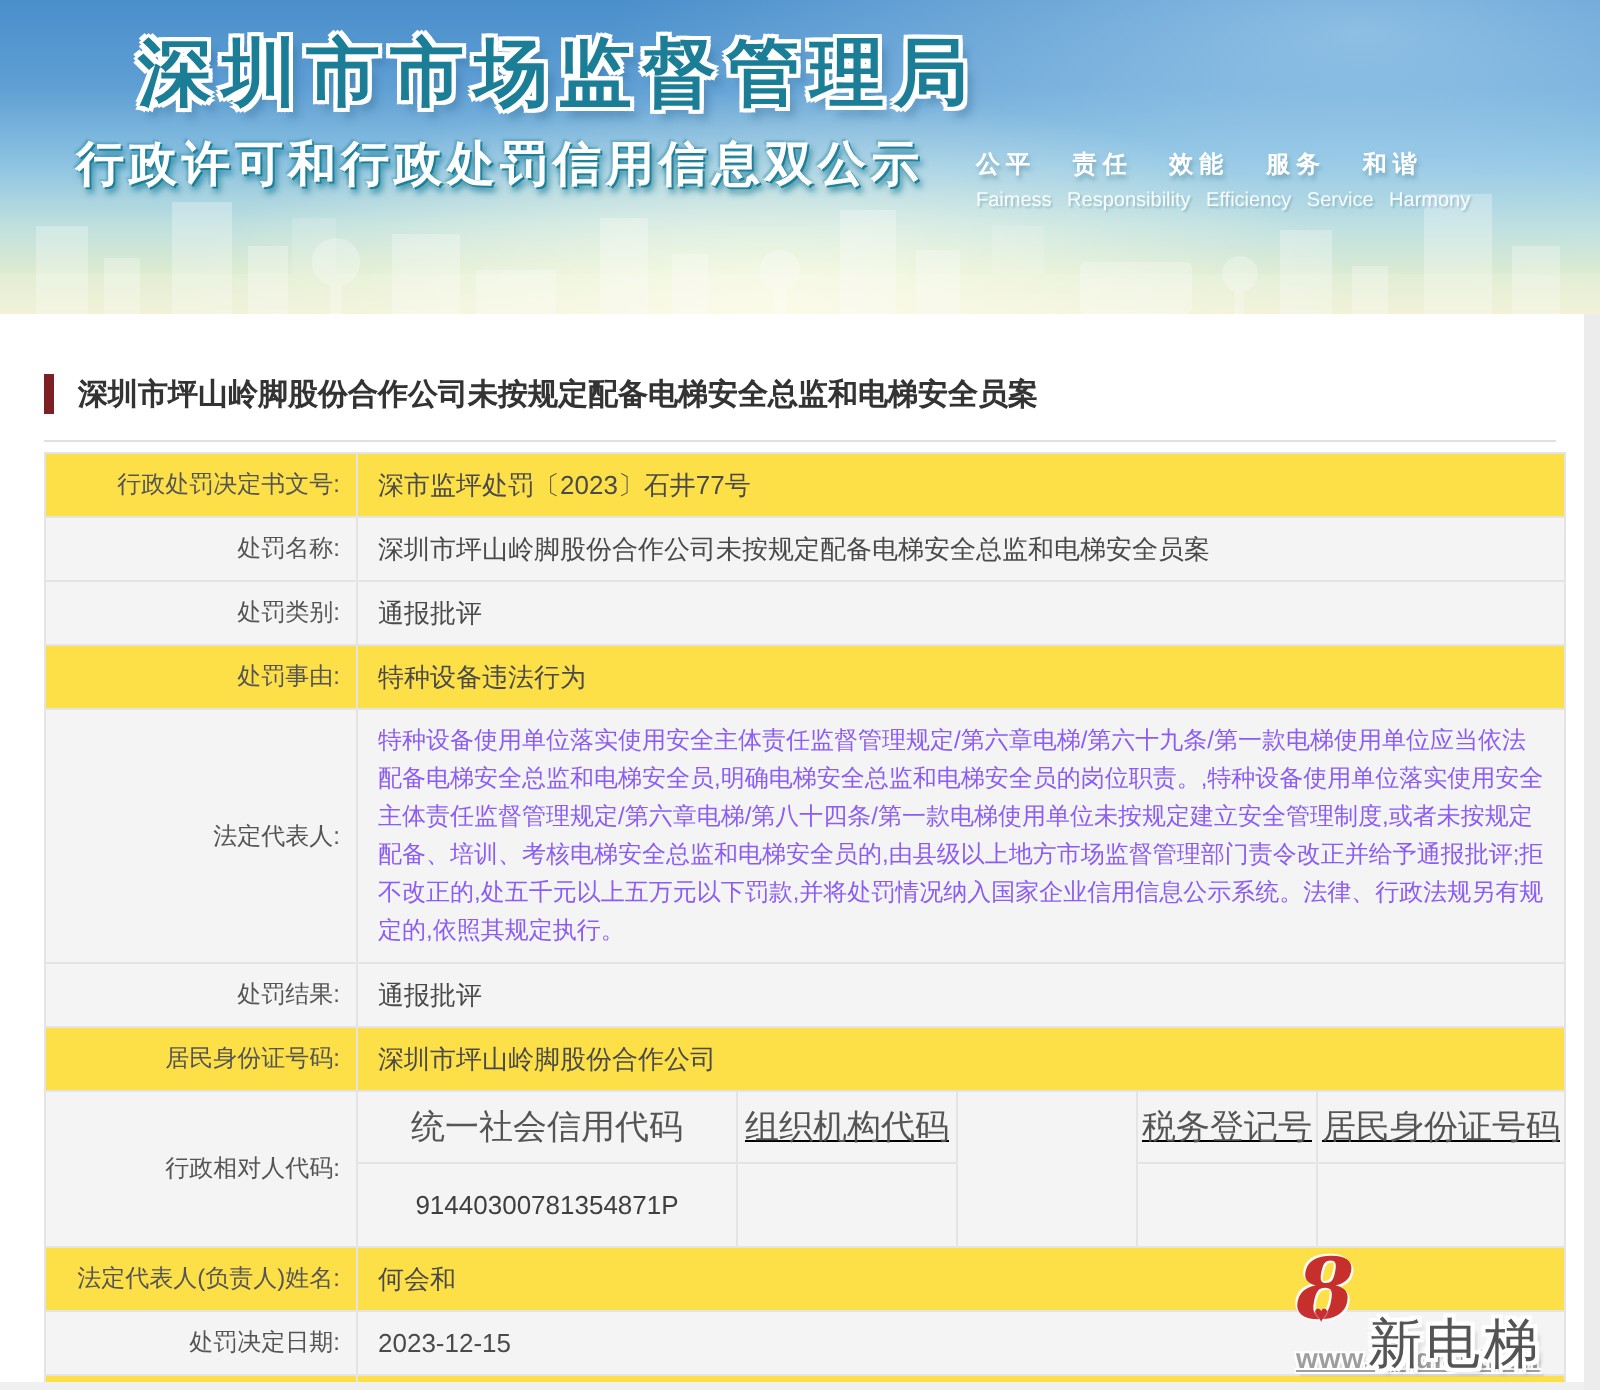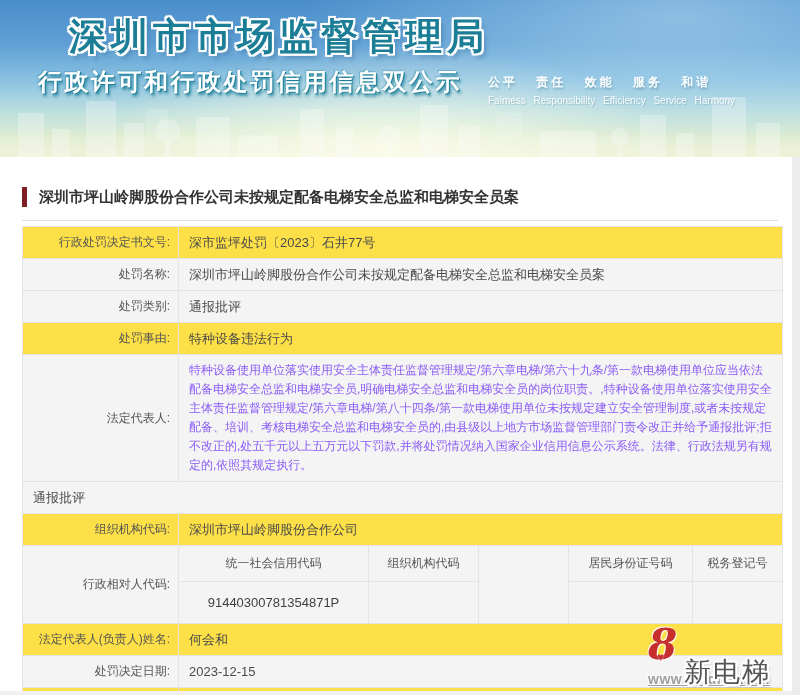--- a/index.html
+++ b/index.html
@@ -58,28 +58,28 @@
   .row-value{
     flex:1;display:flex;align-items:center;
     padding:0 10px;font-size:13px;color:#4a4a4a;
   }
   .row-value.multiline{
     display:block;padding:6px 10px;line-height:19px;font-size:12px;color:#8b5cf6;
   }
   
   .code-table{flex:1;display:flex;}
   .code-col{display:flex;flex-direction:column;box-sizing:border-box;}
-  .code-col + .code-col{border-left:1px solid #e4e4e4;}
+  .code-col + .code-col{border-left:1px solid #e4e4e4;text-decoration:underline;}
   .code-col.c0{width:189px;}
   .code-col.c1{width:110px;}
   .code-col.c2{width:90px;}
   .code-col.c3{width:90px;}
   .code-col.c4{flex:1;}
   .code-head{height:36px;box-sizing:border-box;border-bottom:1px solid #e4e4e4;
-    display:flex;align-items:center;justify-content:center;font-size:12px;color:#555;}
+    display:flex;align-items:center;justify-content:center;font-size:17px;color:#555;}
   .code-val{height:41px;display:flex;align-items:center;justify-content:center;
     font-size:13px;color:#3f3f3f;}
   
   .page-edge-right{position:absolute;right:0;top:157px;width:8px;height:538px;background:#ececec;}
   .page-edge-bottom{position:absolute;left:0;top:691px;width:792px;height:4px;background:#f0f0f0;}
   
   .watermark{position:absolute;left:648px;top:628px;width:145px;opacity:.95;}
   .wm-top{position:relative;height:38px;}
   .wm-logo8{
     position:absolute;left:0;top:-4px;
@@ -170,46 +170,47 @@
       </div>
       <div class="row">
         <div class="row-label">处罚事由:</div>
         <div class="row-value">特种设备违法行为</div>
       </div>
       <div class="row shaded">
         <div class="row-label">法定代表人:</div>
         <div class="row-value multiline">特种设备使用单位落实使用安全主体责任监督管理规定/第六章电梯/第六十九条/第一款电梯使用单位应当依法配备电梯安全总监和电梯安全员,明确电梯安全总监和电梯安全员的岗位职责。,特种设备使用单位落实使用安全主体责任监督管理规定/第六章电梯/第八十四条/第一款电梯使用单位未按规定建立安全管理制度,或者未按规定配备、培训、考核电梯安全总监和电梯安全员的,由县级以上地方市场监督管理部门责令改正并给予通报批评;拒不改正的,处五千元以上五万元以下罚款,并将处罚情况纳入国家企业信用信息公示系统。法律、行政法规另有规定的,依照其规定执行。</div>
       </div>
       <div class="row shaded">
+        <div class="row-label">处罚结果:</div>
         <div class="row-value">通报批评</div>
       </div>
       <div class="row">
-        <div class="row-label">组织机构代码:</div>
+        <div class="row-label">居民身份证号码:</div>
         <div class="row-value">深圳市坪山岭脚股份合作公司</div>
       </div>
       <div class="row shaded">
         <div class="row-label">行政相对人代码:</div>
         <div class="code-table">
           <div class="code-col c0">
             <div class="code-head">统一社会信用代码</div>
             <div class="code-val">91440300781354871P</div>
           </div>
           <div class="code-col c1">
             <div class="code-head">组织机构代码</div>
             <div class="code-val"></div>
           </div>
           <div class="code-col c2">
             <div class="code-val"></div>
           </div>
+          <div class="code-col c3">
+            <div class="code-head">税务登记号</div>
+            <div class="code-val"></div>
+          </div>
           <div class="code-col c4">
             <div class="code-head">居民身份证号码</div>
-            <div class="code-val"></div>
-          </div>
-          <div class="code-col c3">
-            <div class="code-head">税务登记号</div>
             <div class="code-val"></div>
           </div>
         </div>
       </div>
       <div class="row">
         <div class="row-label">法定代表人(负责人)姓名:</div>
         <div class="row-value">何会和</div>
       </div>
       <div class="row shaded">
         <div class="row-label">处罚决定日期:</div>

